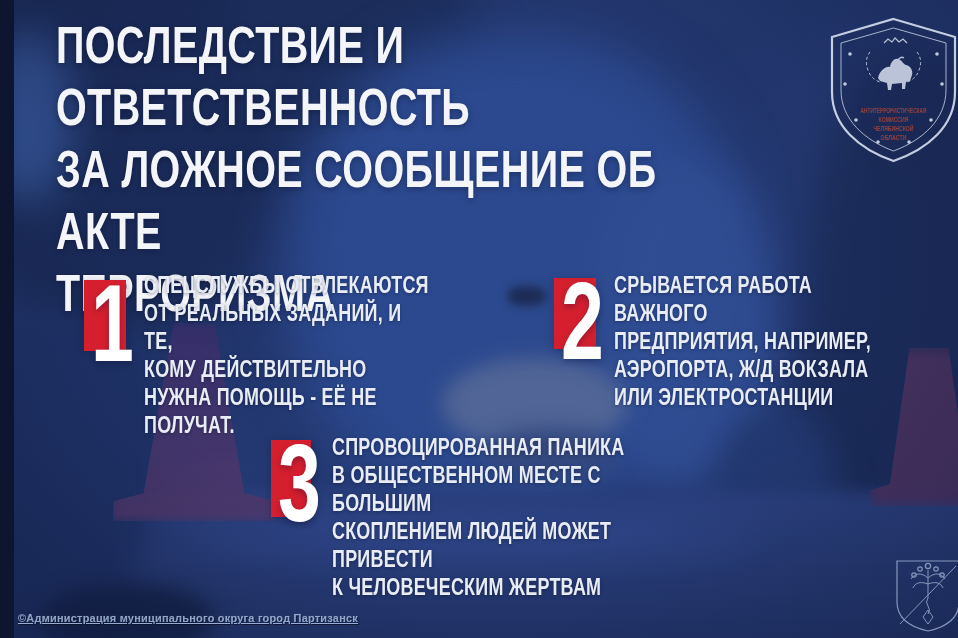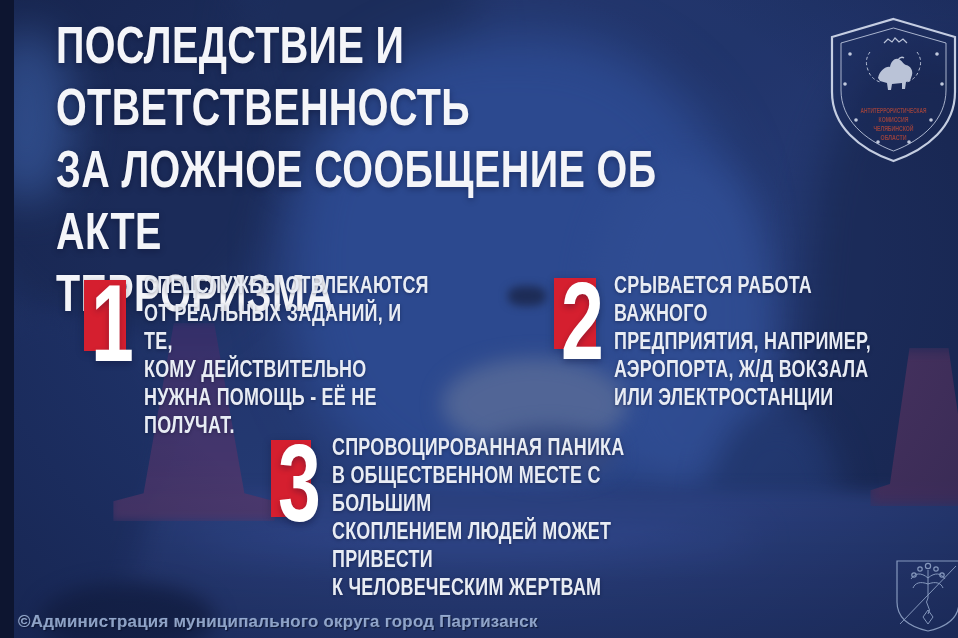--- a/index.html
+++ b/index.html
@@ -61,23 +61,24 @@
   .item1 .itemtext{left:60px;top:-9px;}
   .item2{left:540px;top:278px;width:420px;height:110px;}
   .item2 .itemtext{left:60px;top:-7px;}
   .item3{left:257px;top:440px;width:480px;height:120px;}
   .item3 .itemtext{left:61px;top:-7px;}
   .item3 .numbox{height:77px;width:40px;}
   .shield{position:absolute;left:812px;top:16px;}
   .crest{position:absolute;left:876px;top:554px;opacity:.85;}
   .watermark{
     position:absolute;left:4px;top:612px;
-    font-size:17px;font-weight:bold;letter-spacing:.2px;
+    font-size:11px;font-weight:bold;letter-spacing:.2px;
     color:rgba(168,191,228,.78);
     text-shadow:1px 1px 1px rgba(10,18,45,.8), 0 0 1px rgba(220,235,255,.35);
+    text-decoration:underline;
   }
 </style>
 </head>
 <body>
 
 <div class="poster">
 
   <div class="bg">
     <div class="sh-figL"></div>
     <div class="sh-liteL"></div>

